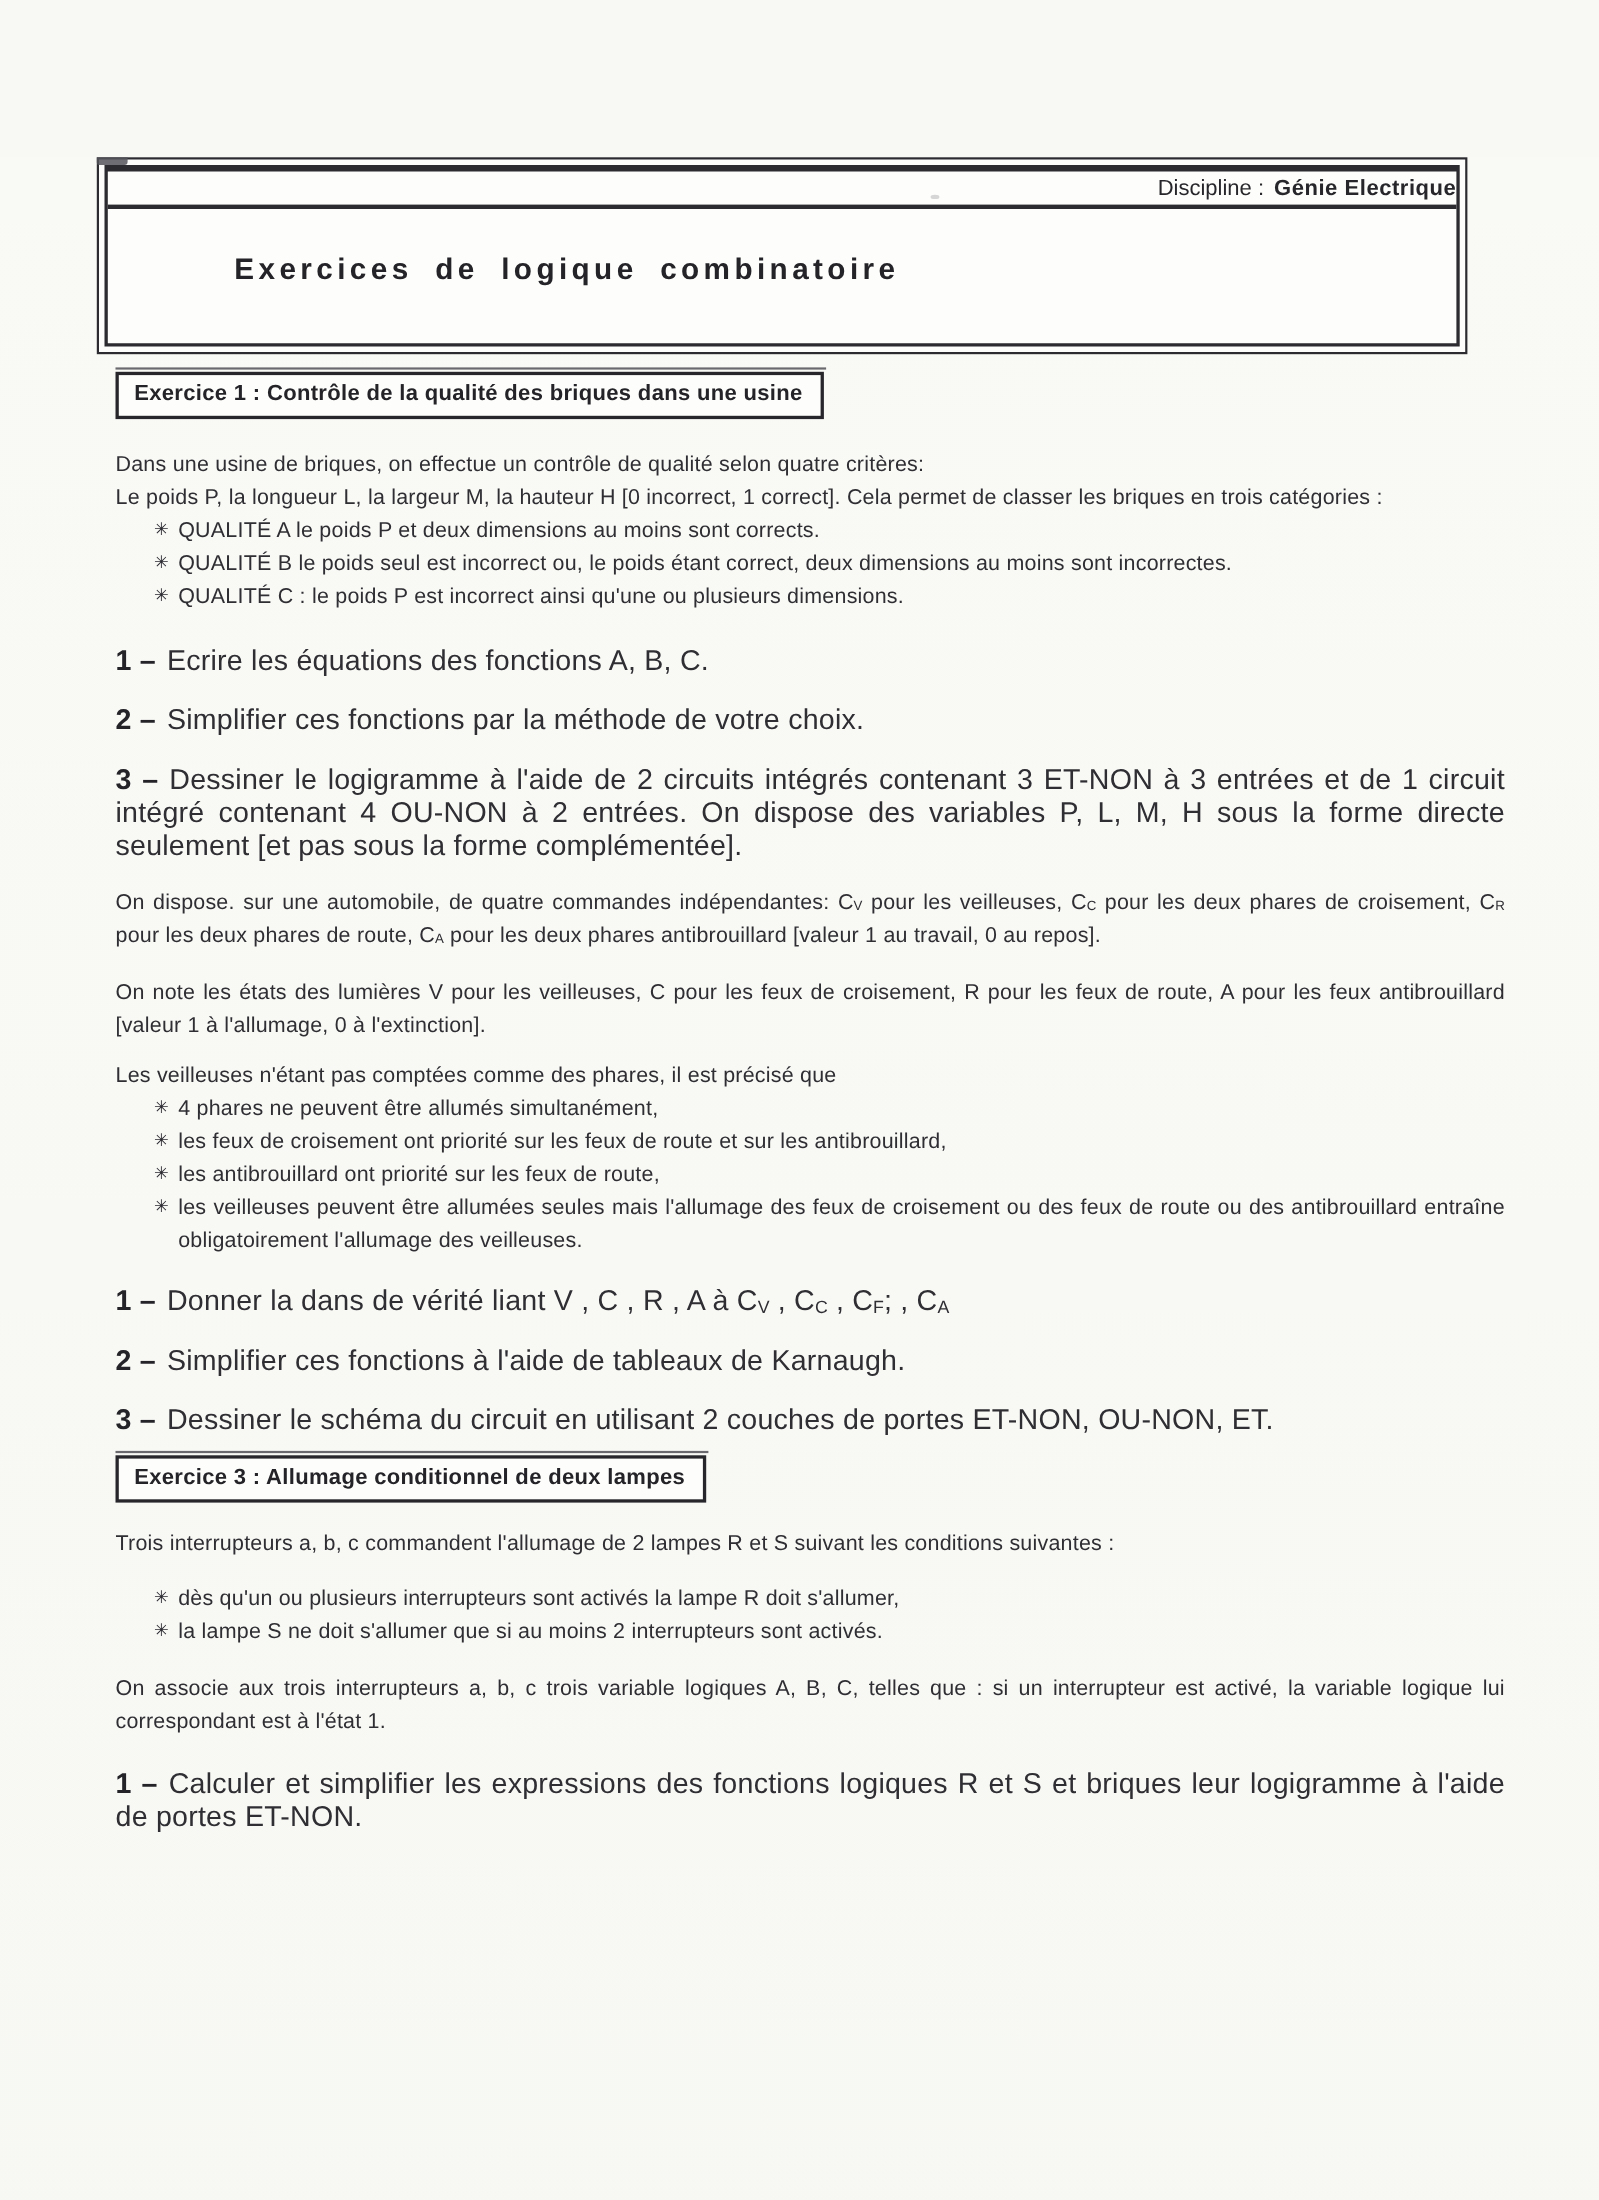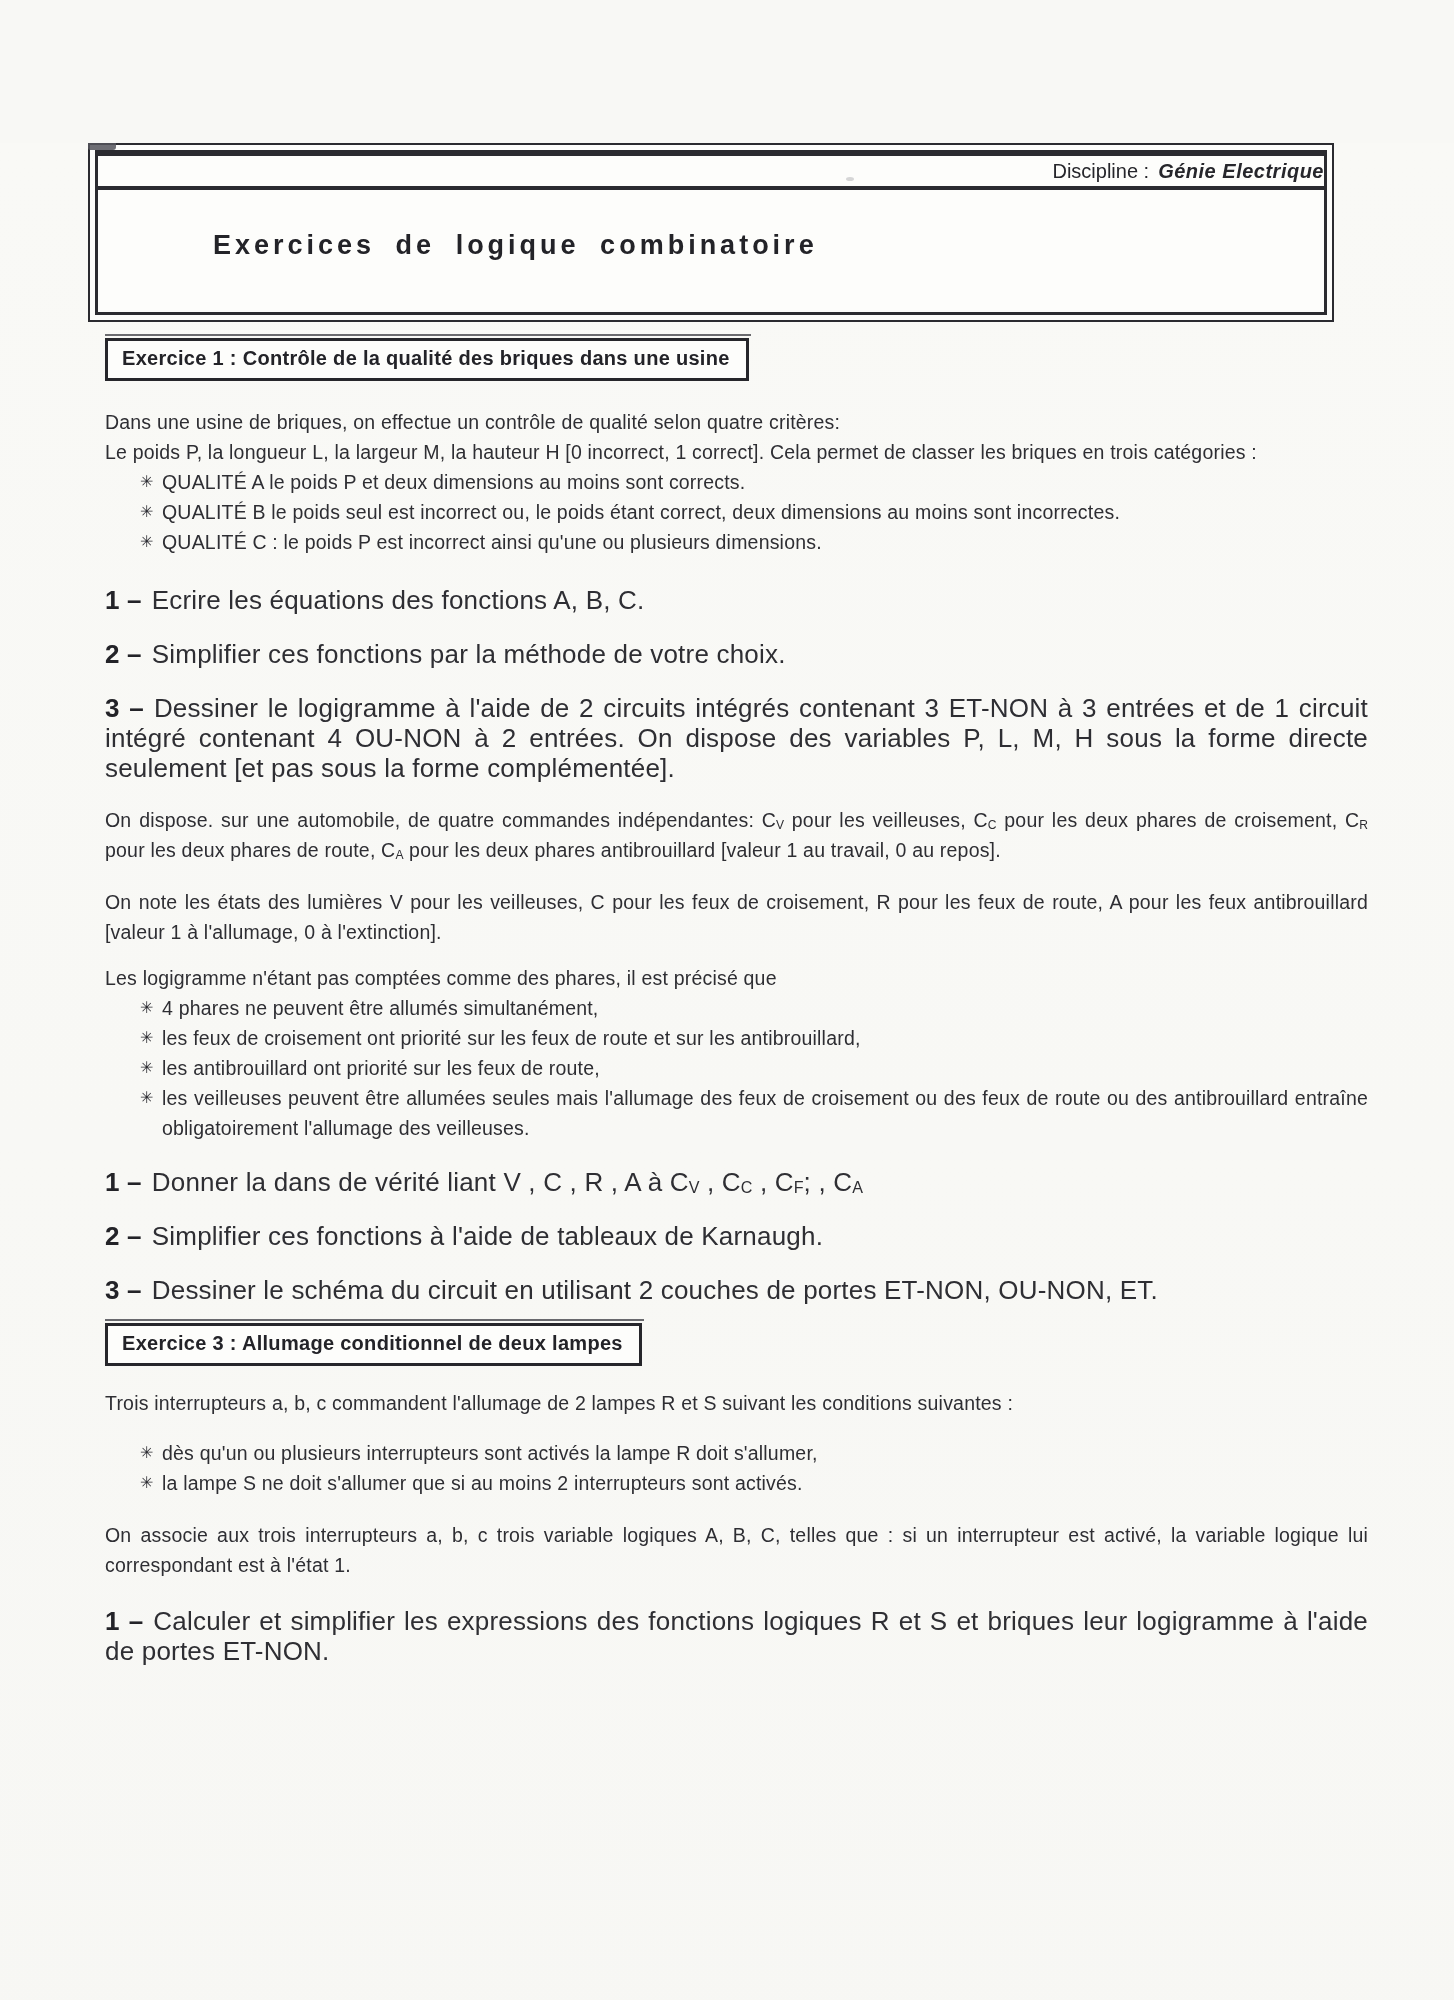--- a/index.html
+++ b/index.html
@@ -23,21 +23,21 @@
     background:#fdfdfb;
   }
   .header-inner{border:3px solid #2b2b30;border-top-width:6px;}
   .discipline-row{
     height:34px;box-sizing:border-box;
     display:flex;justify-content:flex-end;align-items:center;
     border-bottom:4px solid #2b2b30;
     font-size:20px;color:#26262b;
   }
   .disc-label{margin-right:9px;}
-  .disc-value{font-weight:bold;font-style:italic;letter-spacing:.5px;}
+  .disc-value{font-weight:bold;letter-spacing:.5px;}
   .title-row{height:122px;box-sizing:border-box;padding:40px 0 0 115px;}
   .doc-title{
     margin:0;font-size:27px;font-weight:bold;color:#232328;
     letter-spacing:4px;word-spacing:9px;
   }
 
   
   .ex-heading{
     display:inline-block;position:relative;
     margin-left:105px;
@@ -139,21 +139,21 @@
     <span class="item-num">2 –</span><span class="item-text">Simplifier ces fonctions par la méthode de votre choix.</span>
   </div>
   <div class="item">
     <span class="item-num">3 –</span><span class="item-text">Dessiner le logigramme à l'aide de 2 circuits intégrés contenant 3 ET-NON à 3 entrées et de 1 circuit intégré contenant 4 OU-NON à 2 entrées. On dispose des variables P, L, M, H sous la forme directe seulement [et pas sous la forme complémentée].</span>
   </div>
 
   
 
   <div class="para mt-p1"><span>On dispose. sur une automobile, de quatre commandes indépendantes: C</span><sub>V</sub><span> pour les veilleuses, C</span><sub>C</sub><span> pour les deux phares de croisement, C</span><sub>R</sub><span> pour les deux phares de route, C</span><sub>A</sub><span> pour les deux phares antibrouillard [valeur 1 au travail, 0 au repos].</span></div>
   <div class="para mt-p2">On note les états des lumières V pour les veilleuses, C pour les feux de croisement, R pour les feux de route, A pour les feux antibrouillard [valeur 1 à l'allumage, 0 à l'extinction].</div>
-  <div class="para mt-p3">Les logigramme n'étant pas comptées comme des phares, il est précisé que</div>
+  <div class="para mt-p3">Les veilleuses n'étant pas comptées comme des phares, il est précisé que</div>
 
   <div class="bullets">
     <div class="bullet-row">
       <span class="bullet-glyph">✳</span>
       <span class="bullet-text">4 phares ne peuvent être allumés simultanément,</span>
     </div>
     <div class="bullet-row">
       <span class="bullet-glyph">✳</span>
       <span class="bullet-text">les feux de croisement ont priorité sur les feux de route et sur les antibrouillard,</span>
     </div>

